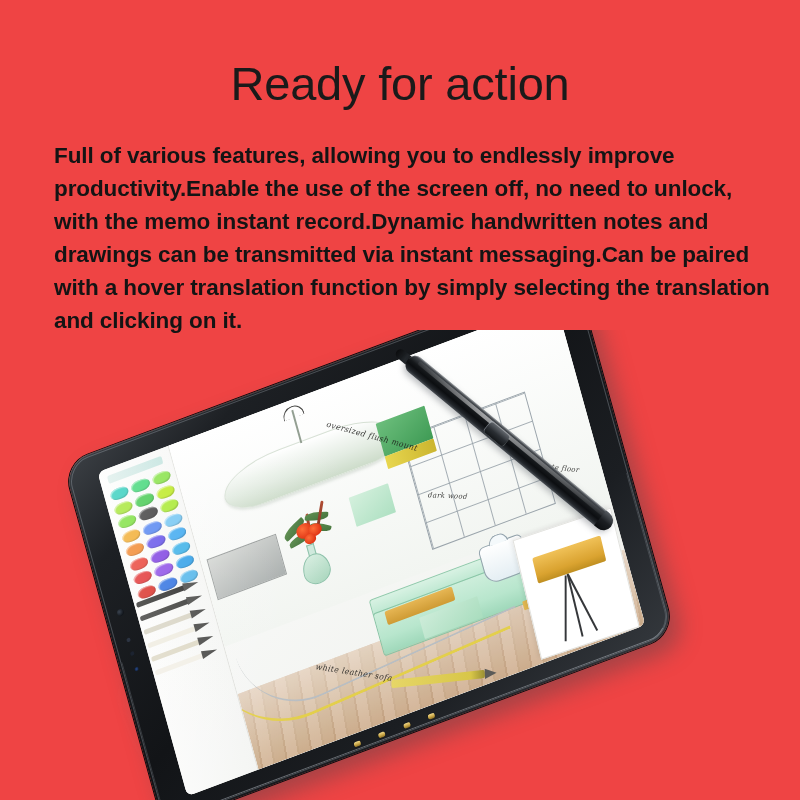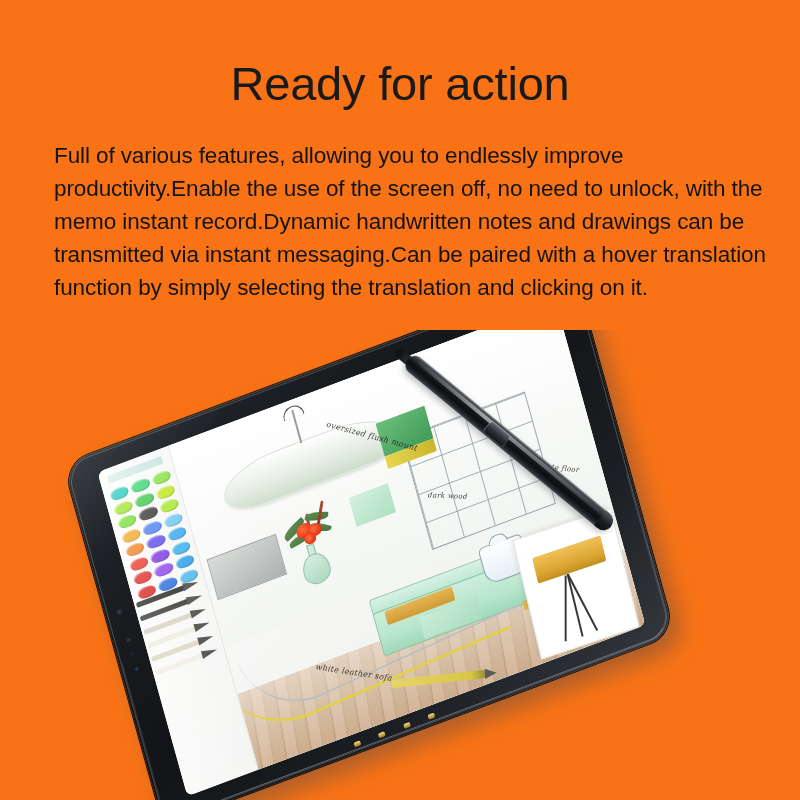--- a/index.html
+++ b/index.html
@@ -6,41 +6,41 @@
   * { box-sizing: border-box; margin: 0; padding: 0; }
   html, body {
     width: 800px; height: 800px;
     background: #ffffff;
     font-family: "Liberation Sans", sans-serif;
     overflow: hidden;
   }
   #page {
     position: relative;
     width: 800px; height: 800px;
-    background: #f97316;
+    background: #ef4444;
   }
 
   
   #headline {
     position: absolute;
     top: 58px; left: 0; width: 800px;
     text-align: center;
     font-size: 47px;
     font-weight: 400;
     color: #1a1a1a;
     letter-spacing: -0.2px;
     line-height: 1.1;
   }
 
   
   #bodycopy {
     position: absolute;
     top: 139px; left: 54px; width: 726px;
     font-size: 22.5px;
-    font-weight: 400;
+    font-weight: 700;
     line-height: 33px;
     color: #141414;
     letter-spacing: -0.1px;
   }
 
   
   #hero {
     position: absolute;
     left: 0; top: 330px;
     width: 800px; height: 470px;

